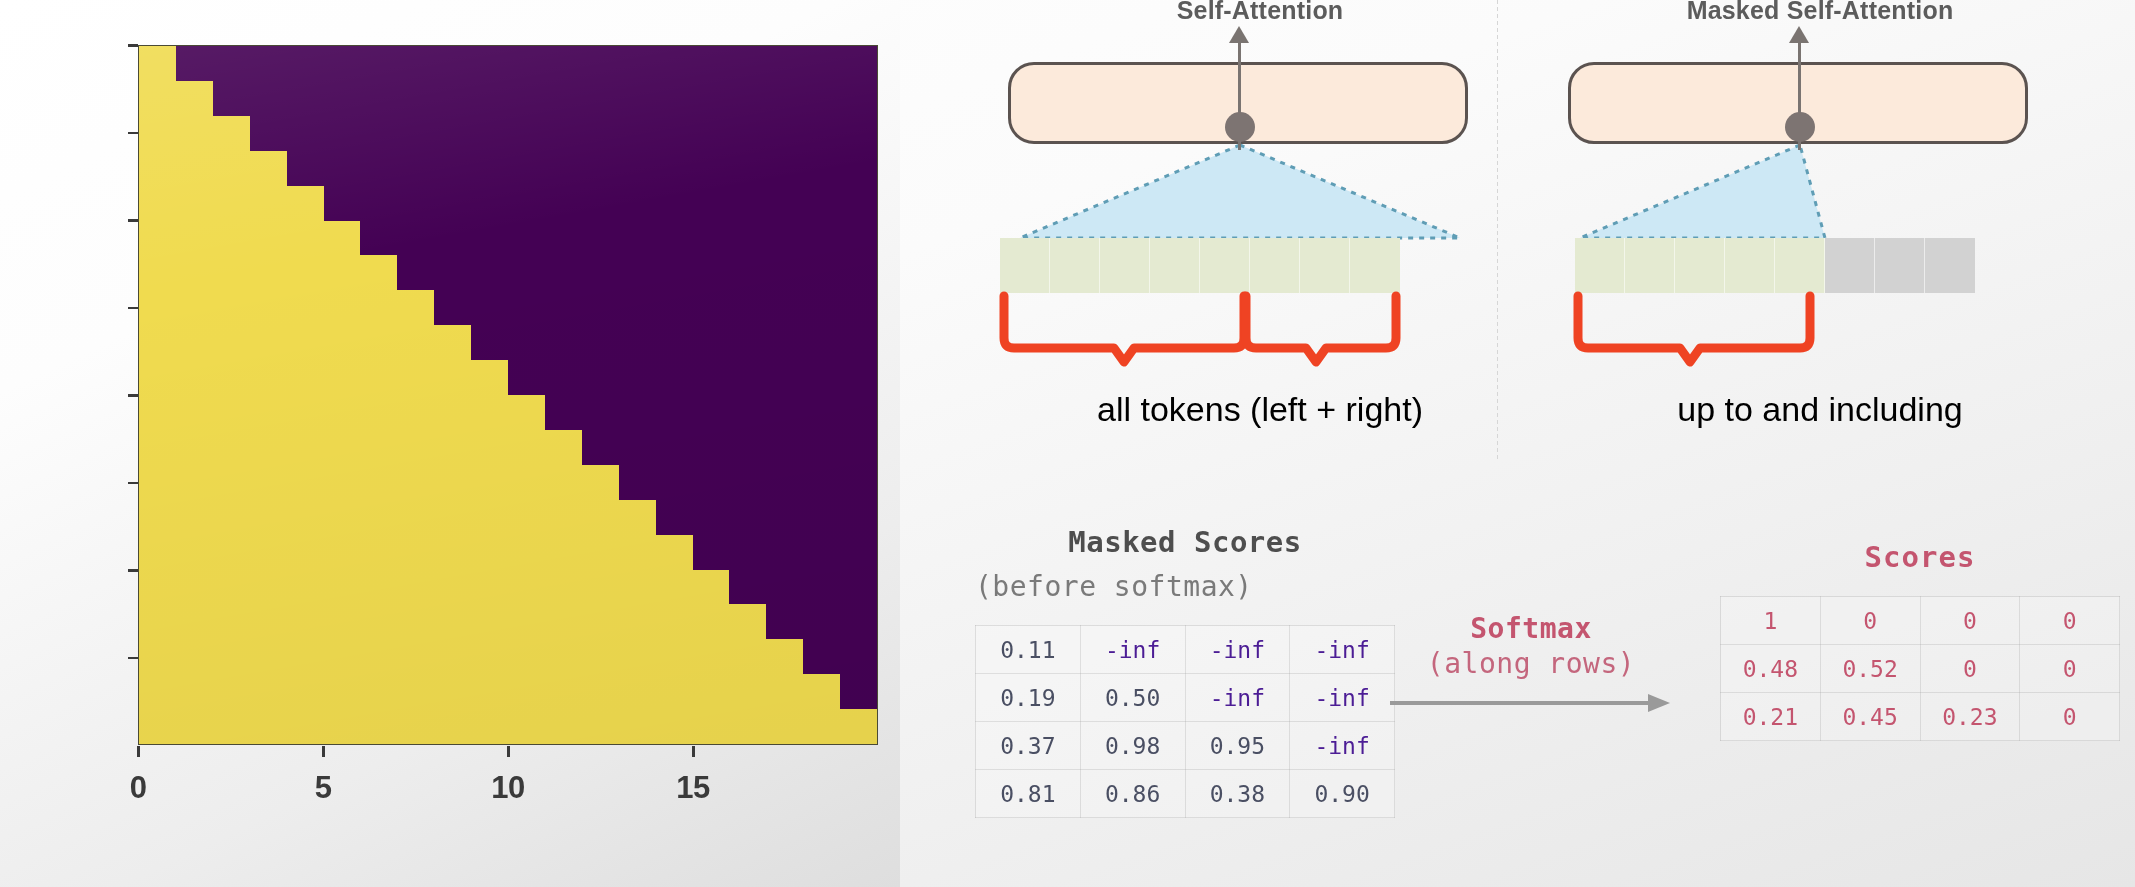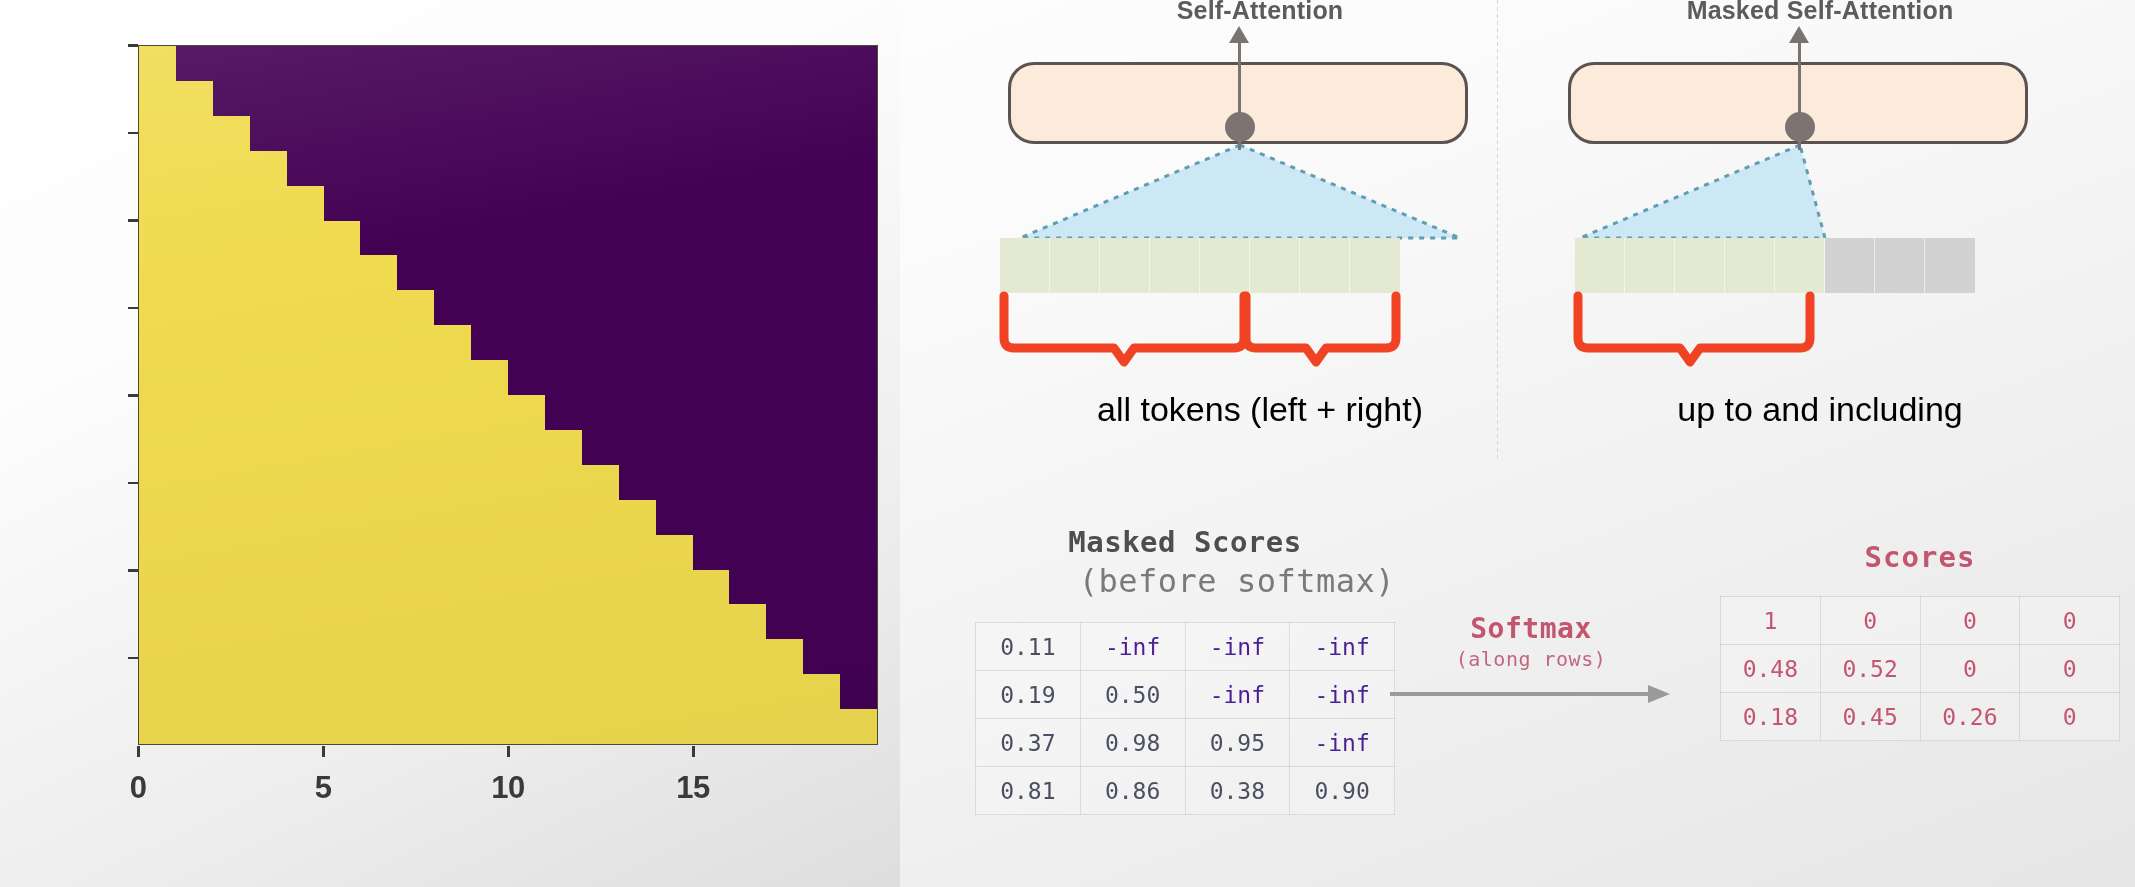--- a/index.html
+++ b/index.html
@@ -108,23 +108,23 @@
 
   
   #masked-scores-block { position: absolute; left: 975px; top: 525px; width: 420px; }
   #scores-block { position: absolute; left: 1720px; top: 540px; width: 400px; }
 
   .tbl-title-main {
     text-align: center; font-family: "DejaVu Sans Mono", monospace;
     font-size: 29px; font-weight: bold; color: #4e4e4e; letter-spacing: 0.5px;
   }
   .tbl-title-sub {
-    text-align: right; font-family: "DejaVu Sans Mono", monospace;
-    font-size: 32px; font-weight: 400; color: #7a7a7a; letter-spacing: 0.5px;
-    margin-top: 3px;
+    text-align: left; font-family: "DejaVu Sans Mono", monospace;
+    font-size: 28px; font-weight: 400; color: #7a7a7a; letter-spacing: 0.5px;
+    margin-top: 11px;
   }
   .tbl-title-scores {
     text-align: center; font-family: "DejaVu Sans Mono", monospace;
     font-size: 29px; font-weight: bold; color: #c4556f; letter-spacing: 1px;
   }
 
   table.score-table {
     margin-top: 22px; border-collapse: collapse; width: 100%;
     table-layout: fixed;
   }
@@ -140,21 +140,21 @@
   #scores-block td { color: #c4556f; }
 
   
   #softmax-block { position: absolute; left: 1386px; top: 612px; width: 290px; }
   .softmax-label {
     text-align: center; font-family: "DejaVu Sans Mono", monospace;
     font-size: 28px; font-weight: bold; color: #c4556f; letter-spacing: 0.5px;
   }
   .softmax-sub {
     text-align: center; font-family: "DejaVu Sans Mono", monospace;
-    font-size: 20px; font-weight: 400; color: #c4667d; letter-spacing: 0.5px;
+    font-size: 28px; font-weight: 400; color: #c4667d; letter-spacing: 0.5px;
     margin-top: 2px;
   }
   #softmax-arrow { margin-top: 10px; }
 </style>
 </head>
 <body>
 
 <div id="heatmap-panel">
   <div id="heatmap-plot">
     <div id="heatmap-grid">
@@ -696,20 +696,20 @@
           <td>0</td>
           <td>0</td>
         </tr>
         <tr>
           <td>0.48</td>
           <td>0.52</td>
           <td>0</td>
           <td>0</td>
         </tr>
         <tr>
-          <td>0.18</td>
+          <td>0.21</td>
           <td>0.45</td>
-          <td>0.26</td>
+          <td>0.23</td>
           <td>0</td>
         </tr>
       </tbody>
   </table>
 </div>
 
 </body></html>

